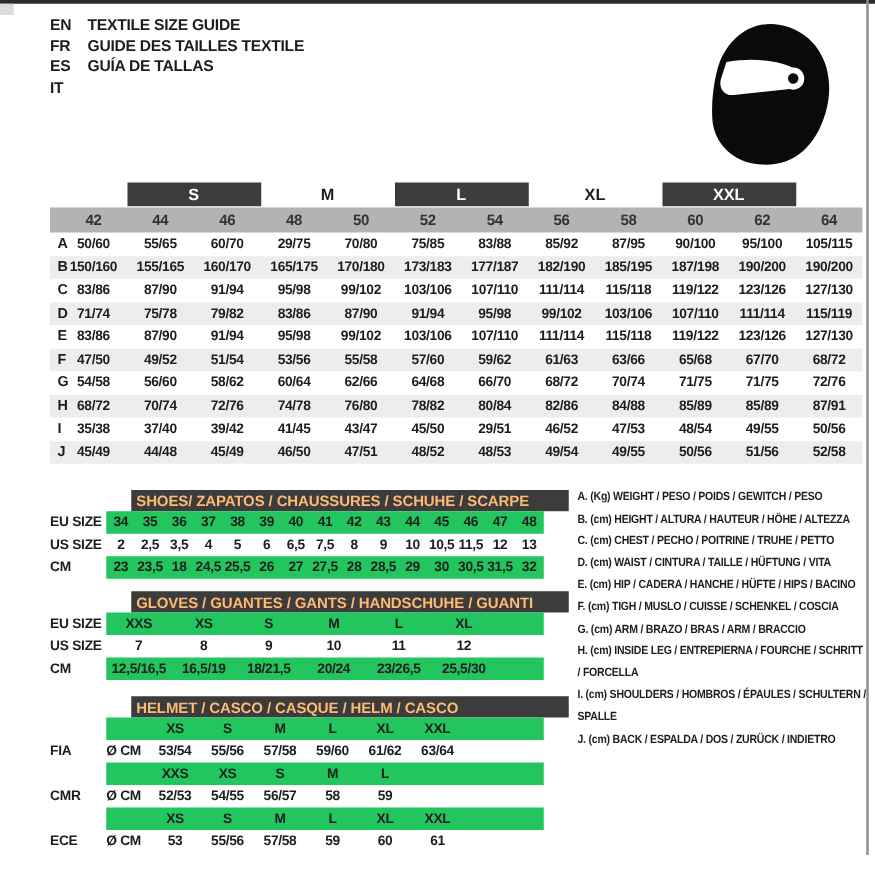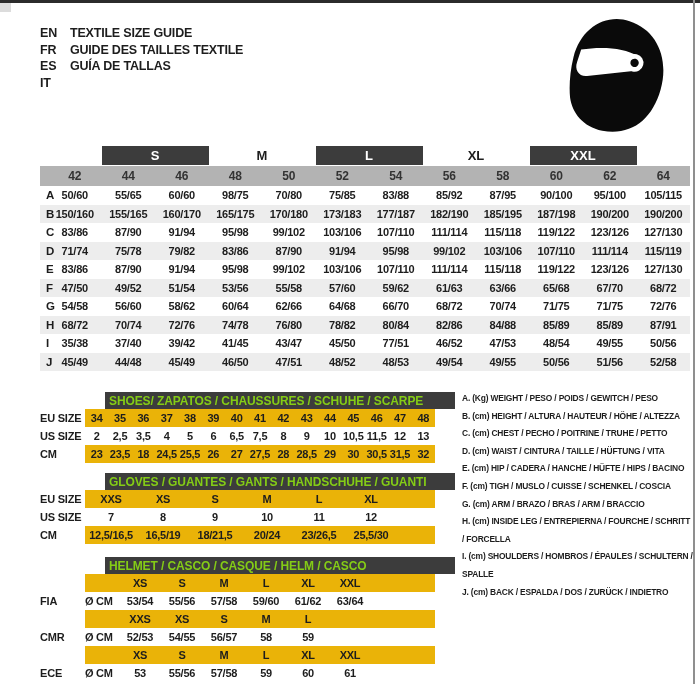--- a/index.html
+++ b/index.html
@@ -4,21 +4,21 @@
 <style>
   html,body{margin:0;padding:0}
   body{width:700px;height:700px;background:#fff;position:relative;overflow:hidden;
        font-family:"Liberation Sans",sans-serif;color:#1d1d1d}
   .abs{position:absolute}
   #topline{left:0;top:0;width:700px;height:3px;background:#2b2b2b}
   #topcorner{left:0;top:3px;width:11px;height:9px;background:#dcdcdc}
   #rightline{left:693px;top:0;width:2px;height:684px;background:#8f8f8f}
 
   
-  #langs{left:40px;top:25px;font-weight:bold;font-size:12.5px;letter-spacing:-0.2px}
+  #langs{left:40px;top:12px;font-weight:bold;font-size:12.5px;letter-spacing:-0.2px}
   #langs .lrow{display:flex;height:16.5px;align-items:center}
   #langs .code{width:30px}
 
   
   #helmet{left:558px;top:14px;width:112px;height:124px}
 
   
   #maintable{left:40px;top:146px;width:650px}
   .grid12{display:grid;grid-template-columns:repeat(12,1fr);box-sizing:border-box;padding-left:8px}
   #grp{height:19px;font-size:13px;padding-left:8px}
@@ -28,27 +28,27 @@
   .grid12>b,.g15>b,.g6>b,.hgrid>b{display:flex;align-items:center;justify-content:center;
        font-weight:bold;letter-spacing:-0.25px}
   .drow{position:relative;height:18.5px;font-size:11px}
   .drow.alt{background:#ededed}
   .drow .rl{position:absolute;left:6px;top:0;bottom:0;display:flex;align-items:center;
        font-size:11.5px;font-weight:bold}
   #colband>b{font-size:12px}
 
   
   .sub{left:40px;width:420px}
-  .shead{margin-left:65px;width:350px;height:17px;background:#3c3c3c;color:#84cc16;
+  .shead{margin-left:65px;width:350px;height:17px;background:#3c3c3c;color:#fdba74;
        display:flex;align-items:center;padding-left:4px;box-sizing:border-box;
        font-weight:bold;font-size:12px;letter-spacing:-0.1px}
   .srow{display:flex;height:18px}
   .slbl{width:45px;display:flex;align-items:center;font-size:11px;font-weight:bold;letter-spacing:-0.2px}
   .scells{width:350px;font-size:11px;box-sizing:border-box}
-  .gray{background:#eab308}
+  .gray{background:#22c55e}
   .g15{display:grid;grid-template-columns:repeat(15,1fr)}
   .g6{display:grid;grid-template-columns:repeat(6,52px)}
   .hgrid{display:grid;grid-template-columns:34px repeat(6,42px) 1fr}
   .hgrid>b.u{justify-content:flex-start}
 
   
   #legend{left:462px;top:389px;width:262px;transform:scaleX(0.885);transform-origin:0 0;
        font-weight:bold;font-size:9.5px;line-height:17.6px;letter-spacing:-0.2px}
 </style>
 </head>
@@ -104,22 +104,22 @@
       <b>56</b>
       <b>58</b>
       <b>60</b>
       <b>62</b>
       <b>64</b>
   </div>
   <div class="drow grid12">
       <b class="rl">A</b>
       <b>50/60</b>
       <b>55/65</b>
-      <b>60/60</b>
-      <b>98/75</b>
+      <b>60/70</b>
+      <b>29/75</b>
       <b>70/80</b>
       <b>75/85</b>
       <b>83/88</b>
       <b>85/92</b>
       <b>87/95</b>
       <b>90/100</b>
       <b>95/100</b>
       <b>105/115</b>
     </div>
   <div class="drow grid12 alt">
@@ -228,21 +228,21 @@
       <b>87/91</b>
     </div>
   <div class="drow grid12">
       <b class="rl">I</b>
       <b>35/38</b>
       <b>37/40</b>
       <b>39/42</b>
       <b>41/45</b>
       <b>43/47</b>
       <b>45/50</b>
-      <b>77/51</b>
+      <b>29/51</b>
       <b>46/52</b>
       <b>47/53</b>
       <b>48/54</b>
       <b>49/55</b>
       <b>50/56</b>
     </div>
   <div class="drow grid12 alt">
       <b class="rl">J</b>
       <b>45/49</b>
       <b>44/48</b>

